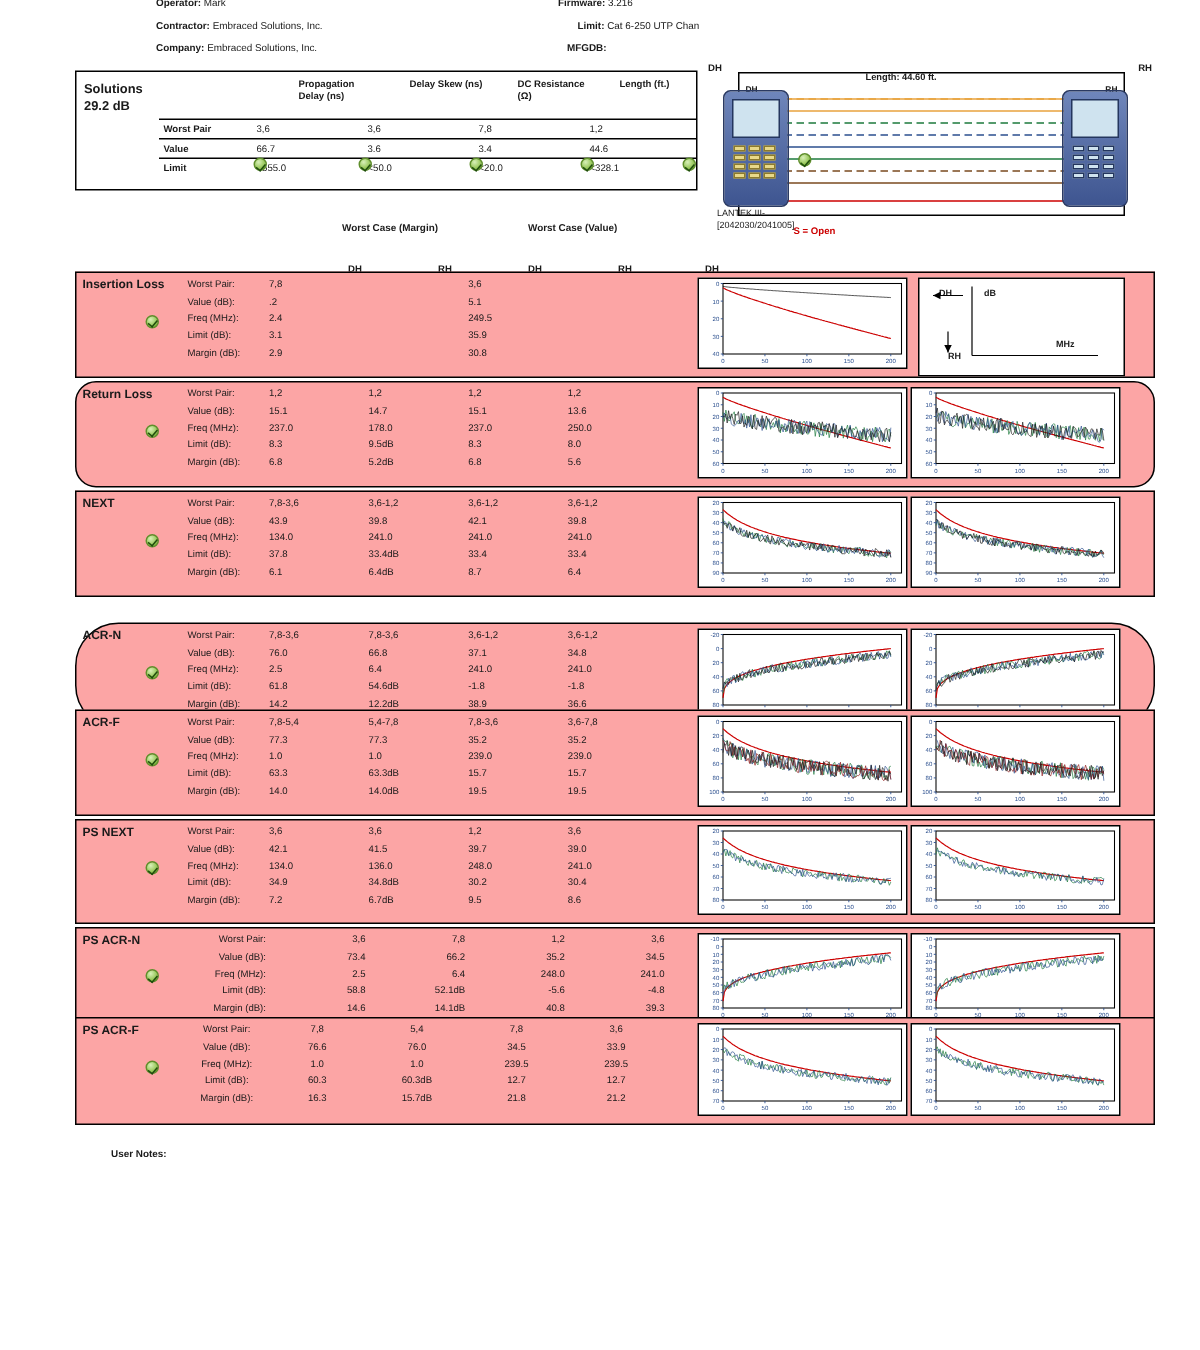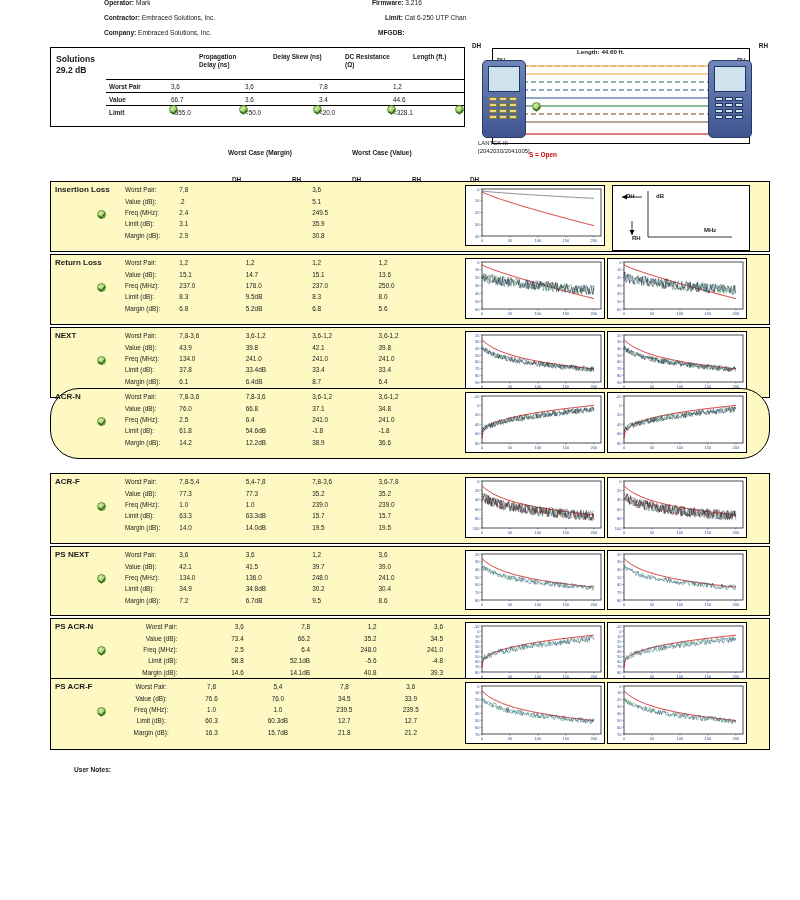--- a/index.html
+++ b/index.html
@@ -60,21 +60,21 @@
   .tester .screen { position:absolute; left:5px; top:5px; right:5px; height:26px; background:#cfe3ef; border:1px solid #24365e; }
   .tester .keys { position:absolute; left:5px; top:35px; right:5px; bottom:4px; }
   .tester .keys i { display:block; float:left; width:8px; height:4px; margin:1px; background:#e8d98a; border:0.5px solid #8c7a2d; }
   .tester.rh .keys i { background:#cfe3ef; border-color:#24365e; }
   .tester-cap { position:absolute; font-size:6px; line-height:1.25; }
 
   
   .wc-head { position:absolute; font-size:6.6px; font-weight:bold; }
 
   
-  .pblock { position:absolute; left:50px; width:720px; border:1.6px solid #000; background:#fef9c3; }
+  .pblock { position:absolute; left:50px; width:720px; border:1.6px solid #000; background:#fca5a5; }
   .pname { position:absolute; left:4px; top:3px; font-size:8px; font-weight:bold; white-space:nowrap; }
   .pchk  { position:absolute; left:46px; }
   .ptable { position:absolute; left:72px; top:2px; width:320px; font-size:6.4px; }
   .ptable table { border-collapse:collapse; width:100%; }
   .ptable td { padding:0.6px 0 0.6px 2px; height:11.4px; white-space:nowrap; }
   .ptable td.k { width:54px; font-weight:normal; }
   .ptable td.v { width:66px; }
   .graph { position:absolute; top:3px; border:0.8px solid #000; background:#fff; }
   .plot-svg { display:block; }
 
@@ -329,21 +329,21 @@
             <text x="71.93" y="56" text-anchor="middle" font-size="4" font-family="Liberation Sans" fill="#2b4f8e">100</text>
             <line y1="50" y2="51.5" x1="99.895" x2="99.895" stroke="#2b4f8e" stroke-width="0.6"></line>
             <text x="99.895" y="56" text-anchor="middle" font-size="4" font-family="Liberation Sans" fill="#2b4f8e">150</text>
             <line y1="50" y2="51.5" x1="127.86" x2="127.86" stroke="#2b4f8e" stroke-width="0.6"></line>
             <text x="127.86" y="56" text-anchor="middle" font-size="4" font-family="Liberation Sans" fill="#2b4f8e">200</text>
             <path d="M16.0,5.8L16.9,6.4L17.9,6.9L18.8,7.3L19.7,7.7L20.7,8.1L21.6,8.5L22.5,8.8L23.5,9.2L24.4,9.6L25.3,9.9L26.3,10.3L27.2,10.6L28.1,10.9L29.1,11.3L30.0,11.6L30.9,11.9L31.8,12.2L32.8,12.6L33.7,12.9L34.6,13.2L35.6,13.5L36.5,13.8L37.4,14.1L38.4,14.4L39.3,14.7L40.2,15.0L41.2,15.3L42.1,15.6L43.0,15.9L44.0,16.2L44.9,16.5L45.8,16.8L46.8,17.1L47.7,17.4L48.6,17.7L49.6,18.0L50.5,18.3L51.4,18.6L52.4,18.8L53.3,19.1L54.2,19.4L55.2,19.7L56.1,20.0L57.0,20.2L57.9,20.5L58.9,20.8L59.8,21.1L60.7,21.4L61.7,21.6L62.6,21.9L63.5,22.2L64.5,22.4L65.4,22.7L66.3,23.0L67.3,23.3L68.2,23.5L69.1,23.8L70.1,24.1L71.0,24.3L71.9,24.6L72.9,24.9L73.8,25.1L74.7,25.4L75.7,25.7L76.6,25.9L77.5,26.2L78.5,26.4L79.4,26.7L80.3,27.0L81.3,27.2L82.2,27.5L83.1,27.7L84.0,28.0L85.0,28.3L85.9,28.5L86.8,28.8L87.8,29.0L88.7,29.3L89.6,29.5L90.6,29.8L91.5,30.0L92.4,30.3L93.4,30.6L94.3,30.8L95.2,31.1L96.2,31.3L97.1,31.6L98.0,31.8L99.0,32.1L99.9,32.3L100.8,32.6L101.8,32.8L102.7,33.1L103.6,33.3L104.6,33.6L105.5,33.8L106.4,34.1L107.4,34.3L108.3,34.6L109.2,34.8L110.1,35.0L111.1,35.3L112.0,35.5L112.9,35.8L113.9,36.0L114.8,36.3L115.7,36.5L116.7,36.8L117.6,37.0L118.5,37.2L119.5,37.5L120.4,37.7L121.3,38.0L122.3,38.2L123.2,38.5L124.1,38.7L125.1,38.9L126.0,39.2L126.9,39.4L127.9,39.7" fill="none" stroke="#cc0000" stroke-width="0.8"></path>
             <path d="M16.0,4.9L16.9,5.0L17.9,5.2L18.8,5.3L19.7,5.4L20.7,5.5L21.6,5.6L22.5,5.7L23.5,5.7L24.4,5.8L25.3,5.9L26.3,6.0L27.2,6.1L28.1,6.2L29.1,6.2L30.0,6.3L30.9,6.4L31.8,6.5L32.8,6.5L33.7,6.6L34.6,6.7L35.6,6.7L36.5,6.8L37.4,6.9L38.4,7.0L39.3,7.0L40.2,7.1L41.2,7.2L42.1,7.2L43.0,7.3L44.0,7.4L44.9,7.4L45.8,7.5L46.8,7.6L47.7,7.6L48.6,7.7L49.6,7.8L50.5,7.8L51.4,7.9L52.4,7.9L53.3,8.0L54.2,8.1L55.2,8.1L56.1,8.2L57.0,8.3L57.9,8.3L58.9,8.4L59.8,8.4L60.7,8.5L61.7,8.6L62.6,8.6L63.5,8.7L64.5,8.7L65.4,8.8L66.3,8.8L67.3,8.9L68.2,9.0L69.1,9.0L70.1,9.1L71.0,9.1L71.9,9.2L72.9,9.3L73.8,9.3L74.7,9.4L75.7,9.4L76.6,9.5L77.5,9.5L78.5,9.6L79.4,9.7L80.3,9.7L81.3,9.8L82.2,9.8L83.1,9.9L84.0,9.9L85.0,10.0L85.9,10.0L86.8,10.1L87.8,10.2L88.7,10.2L89.6,10.3L90.6,10.3L91.5,10.4L92.4,10.4L93.4,10.5L94.3,10.5L95.2,10.6L96.2,10.6L97.1,10.7L98.0,10.7L99.0,10.8L99.9,10.9L100.8,10.9L101.8,11.0L102.7,11.0L103.6,11.1L104.6,11.1L105.5,11.2L106.4,11.2L107.4,11.3L108.3,11.3L109.2,11.4L110.1,11.4L111.1,11.5L112.0,11.5L112.9,11.6L113.9,11.6L114.8,11.7L115.7,11.7L116.7,11.8L117.6,11.8L118.5,11.9L119.5,11.9L120.4,12.0L121.3,12.0L122.3,12.1L123.2,12.1L124.1,12.2L125.1,12.2L126.0,12.3L126.9,12.3L127.9,12.4" fill="none" stroke="#000000" stroke-width="0.45"></path>
           </svg>
         </div>
       </div>
-      <div class="pblock" style="top: 254px; height: 71px;">
+      <div class="pblock" style="top: 254px; height: 71px; border-radius: 14px;">
         <div class="pname">Return Loss</div>
         <span class="chk pchk" style="top: 27.5px;"></span>
         <div class="ptable">
           <table>
             <tbody>
               <tr>
                 <td class="k">Worst Pair:</td>
                 <td class="v">1,2</td>
                 <td class="v">1,2</td>
                 <td class="v">1,2</td>
@@ -555,21 +555,21 @@
             <text x="99.895" y="56" text-anchor="middle" font-size="4" font-family="Liberation Sans" fill="#2b4f8e">150</text>
             <line y1="50" y2="51.5" x1="127.86" x2="127.86" stroke="#2b4f8e" stroke-width="0.6"></line>
             <text x="127.86" y="56" text-anchor="middle" font-size="4" font-family="Liberation Sans" fill="#2b4f8e">200</text>
             <path d="M16.0,7.7L16.9,8.6L17.9,9.5L18.8,10.3L19.7,11.0L20.7,11.7L21.6,12.4L22.5,13.0L23.5,13.6L24.4,14.2L25.3,14.8L26.3,15.3L27.2,15.8L28.1,16.3L29.1,16.8L30.0,17.2L30.9,17.7L31.8,18.1L32.8,18.5L33.7,18.9L34.6,19.3L35.6,19.7L36.5,20.0L37.4,20.4L38.4,20.7L39.3,21.1L40.2,21.4L41.2,21.7L42.1,22.0L43.0,22.3L44.0,22.6L44.9,22.9L45.8,23.2L46.8,23.5L47.7,23.7L48.6,24.0L49.6,24.3L50.5,24.5L51.4,24.8L52.4,25.0L53.3,25.2L54.2,25.5L55.2,25.7L56.1,25.9L57.0,26.2L57.9,26.4L58.9,26.6L59.8,26.8L60.7,27.0L61.7,27.2L62.6,27.4L63.5,27.6L64.5,27.8L65.4,28.0L66.3,28.2L67.3,28.4L68.2,28.6L69.1,28.7L70.1,28.9L71.0,29.1L71.9,29.3L72.9,29.4L73.8,29.6L74.7,29.8L75.7,29.9L76.6,30.1L77.5,30.3L78.5,30.4L79.4,30.6L80.3,30.7L81.3,30.9L82.2,31.0L83.1,31.2L84.0,31.3L85.0,31.5L85.9,31.6L86.8,31.8L87.8,31.9L88.7,32.1L89.6,32.2L90.6,32.3L91.5,32.5L92.4,32.6L93.4,32.7L94.3,32.9L95.2,33.0L96.2,33.1L97.1,33.2L98.0,33.4L99.0,33.5L99.9,33.6L100.8,33.7L101.8,33.9L102.7,34.0L103.6,34.1L104.6,34.2L105.5,34.3L106.4,34.4L107.4,34.6L108.3,34.7L109.2,34.8L110.1,34.9L111.1,35.0L112.0,35.1L112.9,35.2L113.9,35.3L114.8,35.4L115.7,35.5L116.7,35.6L117.6,35.8L118.5,35.9L119.5,36.0L120.4,36.1L121.3,36.2L122.3,36.3L123.2,36.4L124.1,36.5L125.1,36.6L126.0,36.6L126.9,36.7L127.9,36.8" fill="none" stroke="#cc0000" stroke-width="0.8"></path>
             <path d="M16.0,18.4L16.9,15.0L17.9,18.0L18.8,16.9L19.7,20.4L20.7,17.7L21.6,20.9L22.5,20.1L23.5,23.1L24.4,20.9L25.3,19.1L26.3,23.4L27.2,24.8L28.1,23.3L29.1,20.7L30.0,23.2L30.9,23.5L31.8,25.0L32.8,24.4L33.7,22.6L34.6,26.6L35.6,24.0L36.5,25.3L37.4,24.2L38.4,24.8L39.3,24.0L40.2,26.9L41.2,25.7L42.1,26.2L43.0,24.1L44.0,27.0L44.9,25.3L45.8,26.3L46.8,25.8L47.7,28.4L48.6,27.1L49.6,25.7L50.5,30.5L51.4,29.1L52.4,26.7L53.3,28.3L54.2,31.0L55.2,32.0L56.1,28.6L57.0,31.8L57.9,27.4L58.9,28.5L59.8,31.9L60.7,27.4L61.7,31.5L62.6,31.4L63.5,28.7L64.5,28.1L65.4,29.3L66.3,33.4L67.3,29.4L68.2,33.0L69.1,30.5L70.1,30.8L71.0,28.9L71.9,29.4L72.9,34.1L73.8,32.4L74.7,33.3L75.7,33.0L76.6,31.0L77.5,33.2L78.5,34.0L79.4,31.5L80.3,30.2L81.3,35.7L82.2,30.7L83.1,35.3L84.0,31.2L85.0,36.2L85.9,32.5L86.8,33.7L87.8,31.8L88.7,31.5L89.6,35.6L90.6,33.4L91.5,36.7L92.4,34.4L93.4,32.4L94.3,36.2L95.2,34.3L96.2,34.2L97.1,34.4L98.0,34.0L99.0,37.7L99.9,34.0L100.8,33.5L101.8,33.9L102.7,36.8L103.6,33.0L104.6,36.5L105.5,33.2L106.4,35.8L107.4,34.9L108.3,38.0L109.2,37.7L110.1,33.5L111.1,38.7L112.0,35.9L112.9,36.2L113.9,36.2L114.8,37.7L115.7,38.7L116.7,34.9L117.6,37.4L118.5,34.0L119.5,35.6L120.4,39.5L121.3,36.4L122.3,38.2L123.2,38.9L124.1,37.1L125.1,37.6L126.0,34.6L126.9,37.2L127.9,37.9" fill="none" stroke="#1d7a3c" stroke-width="0.45"></path>
             <path d="M16.0,17.6L16.9,14.4L17.9,20.1L18.8,19.6L19.7,16.2L20.7,21.9L21.6,20.2L22.5,18.6L23.5,19.1L24.4,19.3L25.3,19.3L26.3,21.8L27.2,22.9L28.1,20.3L29.1,20.6L30.0,22.9L30.9,23.5L31.8,22.1L32.8,24.9L33.7,23.9L34.6,24.4L35.6,22.9L36.5,27.8L37.4,26.4L38.4,24.0L39.3,25.1L40.2,26.1L41.2,27.8L42.1,29.1L43.0,27.6L44.0,25.4L44.9,26.4L45.8,26.9L46.8,26.2L47.7,29.2L48.6,25.3L49.6,27.2L50.5,30.9L51.4,28.2L52.4,30.0L53.3,28.5L54.2,31.2L55.2,26.8L56.1,30.0L57.0,26.9L57.9,30.5L58.9,27.3L59.8,29.9L60.7,32.4L61.7,31.2L62.6,32.5L63.5,30.7L64.5,30.1L65.4,33.4L66.3,32.3L67.3,29.6L68.2,32.5L69.1,29.2L70.1,29.0L71.0,32.2L71.9,29.8L72.9,29.9L73.8,33.1L74.7,31.7L75.7,33.3L76.6,31.4L77.5,31.4L78.5,31.1L79.4,34.8L80.3,33.0L81.3,31.0L82.2,34.7L83.1,32.3L84.0,34.3L85.0,31.9L85.9,31.6L86.8,35.2L87.8,33.1L88.7,33.8L89.6,31.6L90.6,33.2L91.5,33.4L92.4,31.9L93.4,36.1L94.3,33.3L95.2,37.0L96.2,37.4L97.1,32.7L98.0,35.0L99.0,34.8L99.9,32.9L100.8,32.5L101.8,34.2L102.7,33.1L103.6,35.5L104.6,38.0L105.5,34.7L106.4,32.9L107.4,33.1L108.3,35.9L109.2,38.6L110.1,37.2L111.1,34.3L112.0,34.7L112.9,33.6L113.9,33.7L114.8,35.3L115.7,35.1L116.7,38.4L117.6,34.1L118.5,37.6L119.5,37.3L120.4,39.5L121.3,37.8L122.3,39.2L123.2,37.8L124.1,37.9L125.1,36.2L126.0,34.9L126.9,38.2L127.9,39.8" fill="none" stroke="#2b4f8e" stroke-width="0.45"></path>
             <path d="M16.0,14.3L16.9,14.6L17.9,15.6L18.8,20.2L19.7,17.0L20.7,16.6L21.6,20.6L22.5,21.6L23.5,18.3L24.4,23.0L25.3,23.0L26.3,23.8L27.2,23.6L28.1,23.3L29.1,22.3L30.0,20.8L30.9,24.2L31.8,22.1L32.8,22.3L33.7,27.0L34.6,23.8L35.6,24.9L36.5,27.4L37.4,26.1L38.4,24.5L39.3,24.9L40.2,26.5L41.2,23.6L42.1,27.0L43.0,25.2L44.0,29.3L44.9,24.7L45.8,30.1L46.8,30.2L47.7,25.6L48.6,27.9L49.6,29.5L50.5,28.0L51.4,31.1L52.4,30.4L53.3,31.7L54.2,26.5L55.2,32.0L56.1,26.9L57.0,28.5L57.9,28.1L58.9,29.6L59.8,29.9L60.7,29.5L61.7,32.7L62.6,29.4L63.5,32.1L64.5,31.4L65.4,32.8L66.3,30.5L67.3,30.4L68.2,29.5L69.1,29.8L70.1,29.5L71.0,31.5L71.9,30.5L72.9,34.4L73.8,32.9L74.7,30.1L75.7,32.6L76.6,32.1L77.5,31.7L78.5,31.7L79.4,34.7L80.3,31.1L81.3,31.7L82.2,35.4L83.1,30.6L84.0,31.5L85.0,32.6L85.9,32.3L86.8,32.5L87.8,33.8L88.7,34.5L89.6,34.0L90.6,36.7L91.5,34.3L92.4,33.9L93.4,33.3L94.3,34.7L95.2,33.5L96.2,37.2L97.1,34.0L98.0,36.2L99.0,33.8L99.9,32.2L100.8,36.5L101.8,37.3L102.7,35.9L103.6,35.9L104.6,35.8L105.5,37.8L106.4,35.5L107.4,36.6L108.3,35.9L109.2,36.3L110.1,38.3L111.1,33.6L112.0,37.5L112.9,36.7L113.9,35.7L114.8,37.3L115.7,38.0L116.7,37.7L117.6,38.9L118.5,36.8L119.5,38.7L120.4,35.5L121.3,39.4L122.3,35.4L123.2,38.1L124.1,38.1L125.1,35.8L126.0,34.9L126.9,35.3L127.9,37.2" fill="none" stroke="#1a1a1a" stroke-width="0.45"></path>
           </svg>
         </div>
       </div>
-      <div class="pblock" style="top: 388px; height: 71px; border-radius: 29px;">
+      <div class="pblock" style="top: 415px; height: 71px; border-radius: 29px;">
         <div class="pname">ACR-N</div>
         <span class="chk pchk" style="top: 27.5px;"></span>
         <div class="ptable">
           <table>
             <tbody>
               <tr>
                 <td class="k">Worst Pair:</td>
                 <td class="v">7,8-3,6</td>
                 <td class="v">7,8-3,6</td>
                 <td class="v">3,6-1,2</td>

